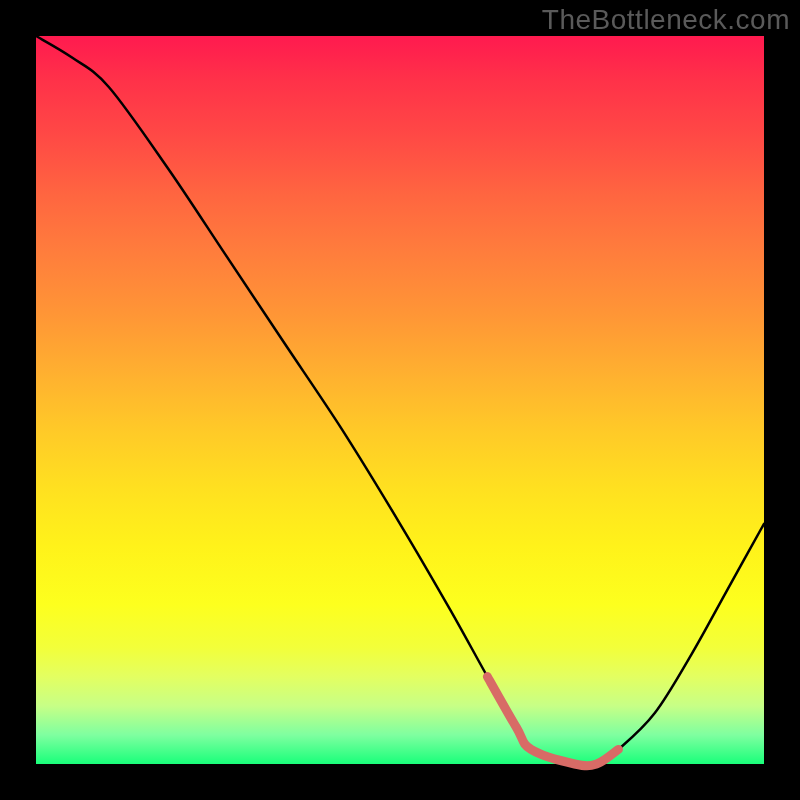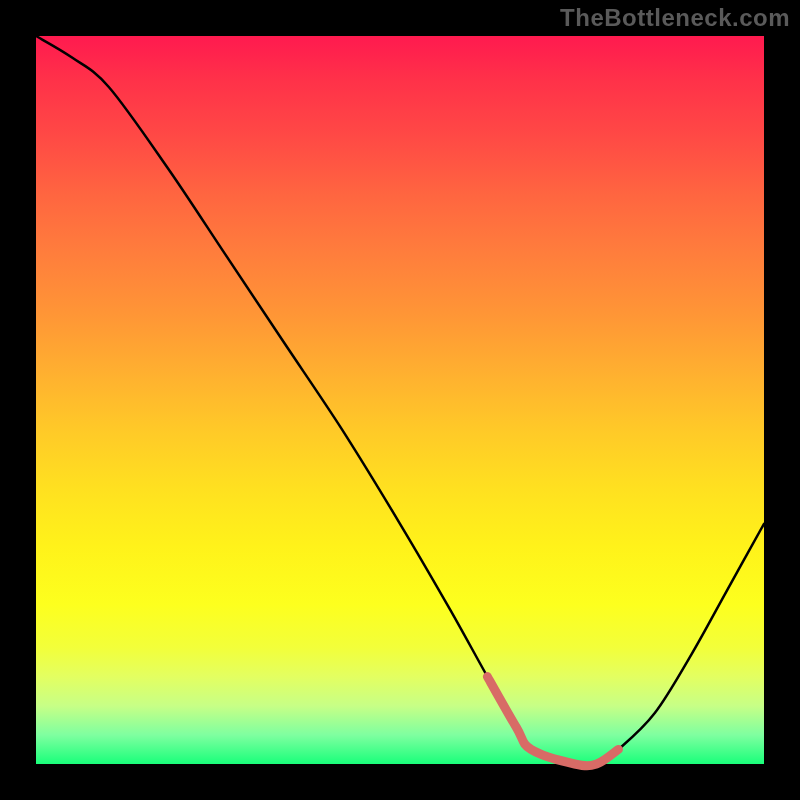--- a/index.html
+++ b/index.html
@@ -15,22 +15,22 @@
     position: relative;
     width: 800px;
     height: 800px;
     background: #000;
   }
   .watermark {
     position: absolute;
     top: 4px;
     right: 10px;
     color: #5a5a5a;
-    font-size: 24px;
-    font-weight: 700;
+    font-size: 28px;
+    font-weight: 400;
     letter-spacing: 0.5px;
     z-index: 5;
   }
   .plot-area {
     position: absolute;
     left: 36px;
     top: 36px;
     width: 728px;
     height: 728px;
     background: linear-gradient(

